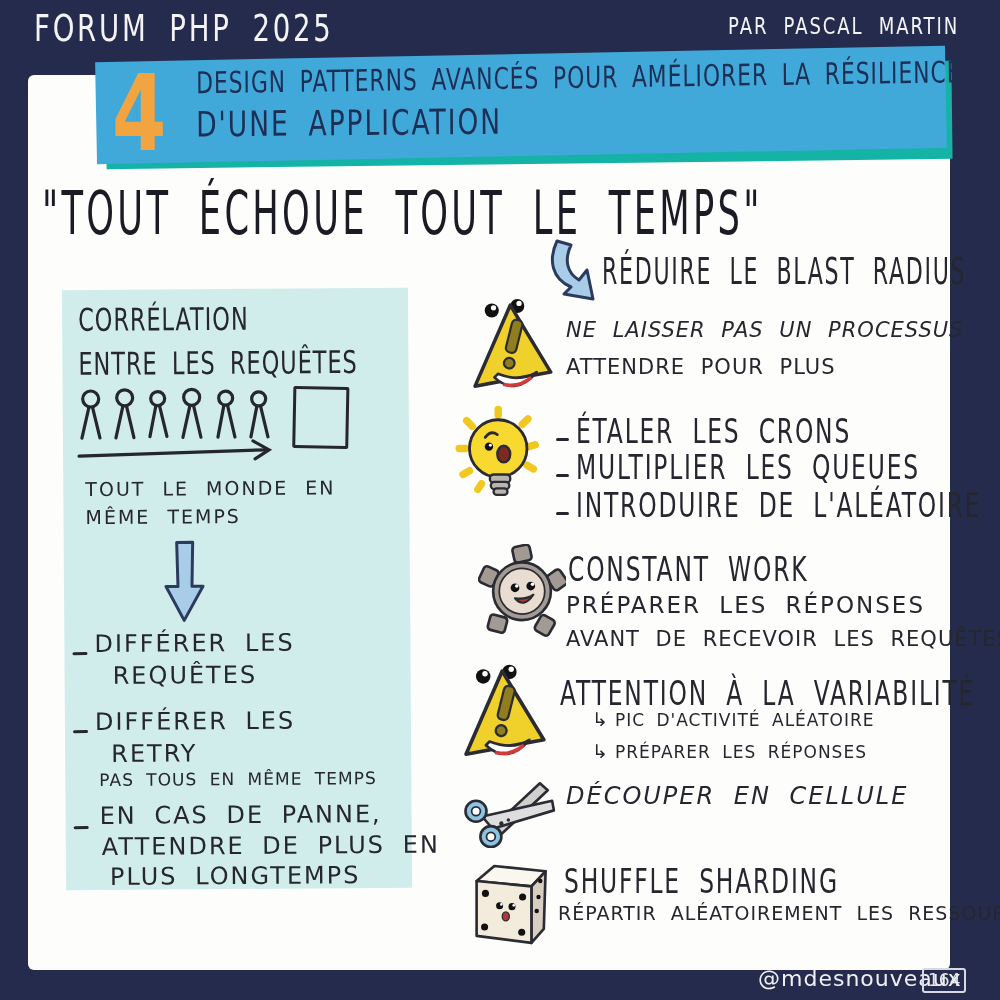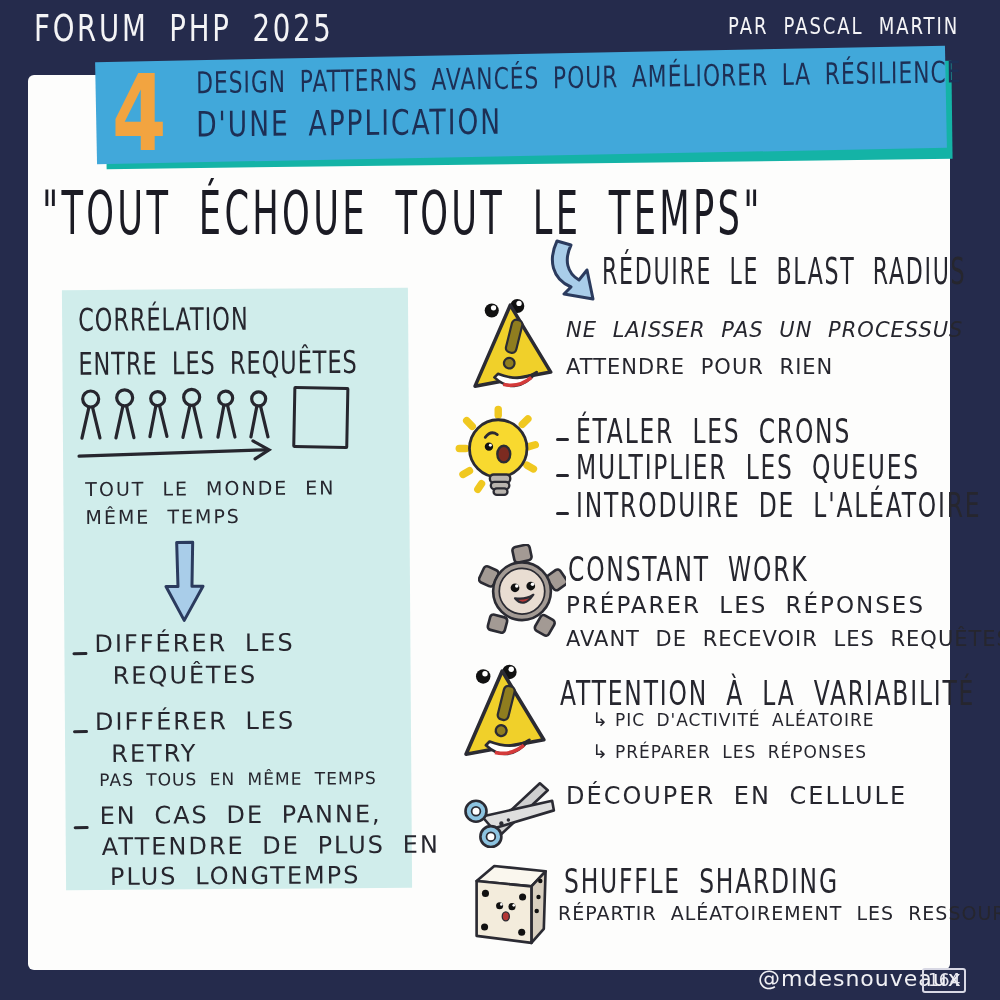--- a/index.html
+++ b/index.html
@@ -121,21 +121,21 @@
       <circle cx="58" cy="8" r="3" fill="#fff"></circle>
     <polygon points="48,10 94,86 8,102" fill="#f0d02a" stroke="#2b2b33" stroke-width="4" stroke-linejoin="round"></polygon>
     <g transform="rotate(14 50 55)">
       <rect x="44" y="26" width="12" height="38" rx="5" fill="#8f7d1f" stroke="#2b2b33" stroke-width="2.5"></rect>
       <circle cx="52" cy="76" r="6" fill="#8f7d1f" stroke="#2b2b33" stroke-width="2.5"></circle>
     </g>
     <path d="M30,92 Q54,114 78,86 Q60,98 34,88 Z" fill="#fff" stroke="#2b2b33" stroke-width="3" stroke-linejoin="round"></path>
     <path d="M40,100 Q58,104 72,92" stroke="#d43a3a" stroke-width="4" fill="none"></path>
   </svg>
   <div class="abs p-line hw" style="left:566px; top:318px;font-style:italic;">NE LAISSER PAS UN PROCESSUS</div>
-  <div class="abs p-line hw" style="left:566px; top:355px;">ATTENDRE POUR RIEN</div>
+  <div class="abs p-line hw" style="left:566px; top:355px;">ATTENDRE POUR PLUS</div>
 
   <svg class="abs" style="left:450px; top:404px;" width="102" height="102" viewBox="0 0 110 110">
     <g stroke="#f0c820" stroke-width="8" stroke-linecap="round">
       <line x1="18" y1="18" x2="24" y2="24"></line>
         <line x1="52" y1="6" x2="52" y2="12"></line>
       <line x1="84" y1="16" x2="78" y2="22"></line>
         <line x1="10" y1="48" x2="17" y2="48"></line>
       <line x1="92" y1="44" x2="85" y2="46"></line>
         <line x1="14" y1="76" x2="21" y2="72"></line>
       <line x1="90" y1="70" x2="83" y2="66"></line>
@@ -197,21 +197,21 @@
   <svg class="abs" style="left:462px; top:778px;" width="98" height="70" viewBox="0 0 110 80">
     <polygon points="30,60 88,6 97,14 42,66" fill="#cfcfcf" stroke="#2b2b33" stroke-width="3" stroke-linejoin="round"></polygon>
     <polygon points="22,44 102,26 104,37 34,58" fill="#dedede" stroke="#2b2b33" stroke-width="3" stroke-linejoin="round"></polygon>
     <circle cx="15" cy="38" r="12" fill="#8cc3e0" stroke="#2b2b33" stroke-width="3"></circle>
     <circle cx="15" cy="38" r="5" fill="#fff" stroke="#2b2b33" stroke-width="2"></circle>
     <circle cx="32" cy="67" r="12" fill="#8cc3e0" stroke="#2b2b33" stroke-width="3"></circle>
     <circle cx="32" cy="67" r="5" fill="#fff" stroke="#2b2b33" stroke-width="2"></circle>
     <circle cx="44" cy="52" r="2.5" fill="#2b2b33"></circle>
       <circle cx="52" cy="48" r="2" fill="#2b2b33"></circle>
   </svg>
-  <div class="abs hw" style="left:566px; top:782px; font-size:24px; letter-spacing:2px; word-spacing:9px;">DÉCOUPER EN CELLULE</div>
+  <div class="abs hw" style="left:566px; top:782px; font-size:24px; letter-spacing:2px; word-spacing:9px;font-style:italic;">DÉCOUPER EN CELLULE</div>
 
   <svg class="abs" style="left:466px; top:858px;" width="84" height="92" viewBox="0 0 95 104">
     <polygon points="12,26 32,9 90,15 74,32" fill="#faf7ee" stroke="#2b2b33" stroke-width="3" stroke-linejoin="round"></polygon>
     <polygon points="74,32 90,15 88,80 74,96" fill="#d8cfc0" stroke="#2b2b33" stroke-width="3" stroke-linejoin="round"></polygon>
     <polygon points="12,26 74,32 74,96 12,88" fill="#f3ecdc" stroke="#2b2b33" stroke-width="3" stroke-linejoin="round"></polygon>
     <circle cx="22" cy="40" r="4" fill="#111"></circle>
       <circle cx="64" cy="44" r="4" fill="#111"></circle>
     <circle cx="21" cy="78" r="4" fill="#111"></circle>
       <circle cx="63" cy="84" r="4" fill="#111"></circle>
     <circle cx="38" cy="54" r="4" fill="#111"></circle>

